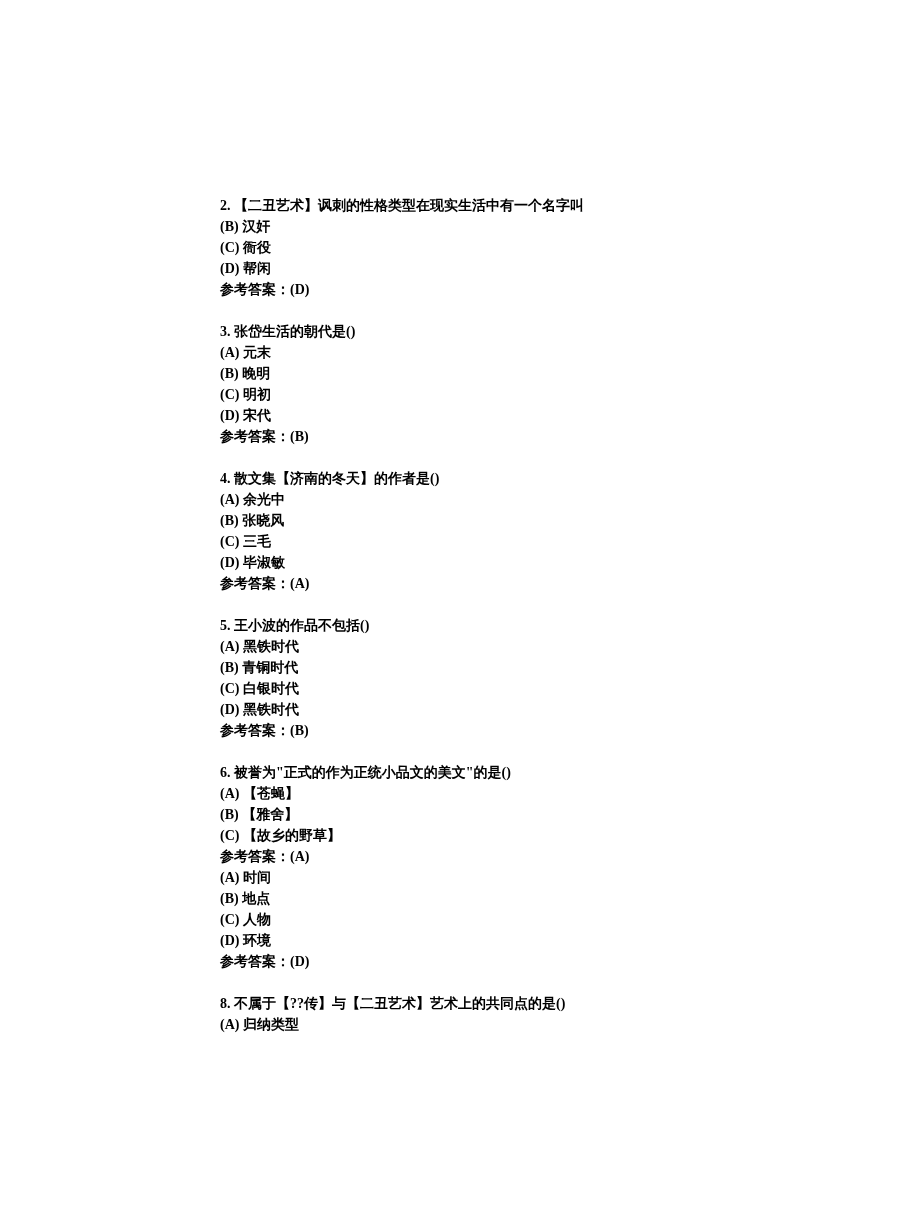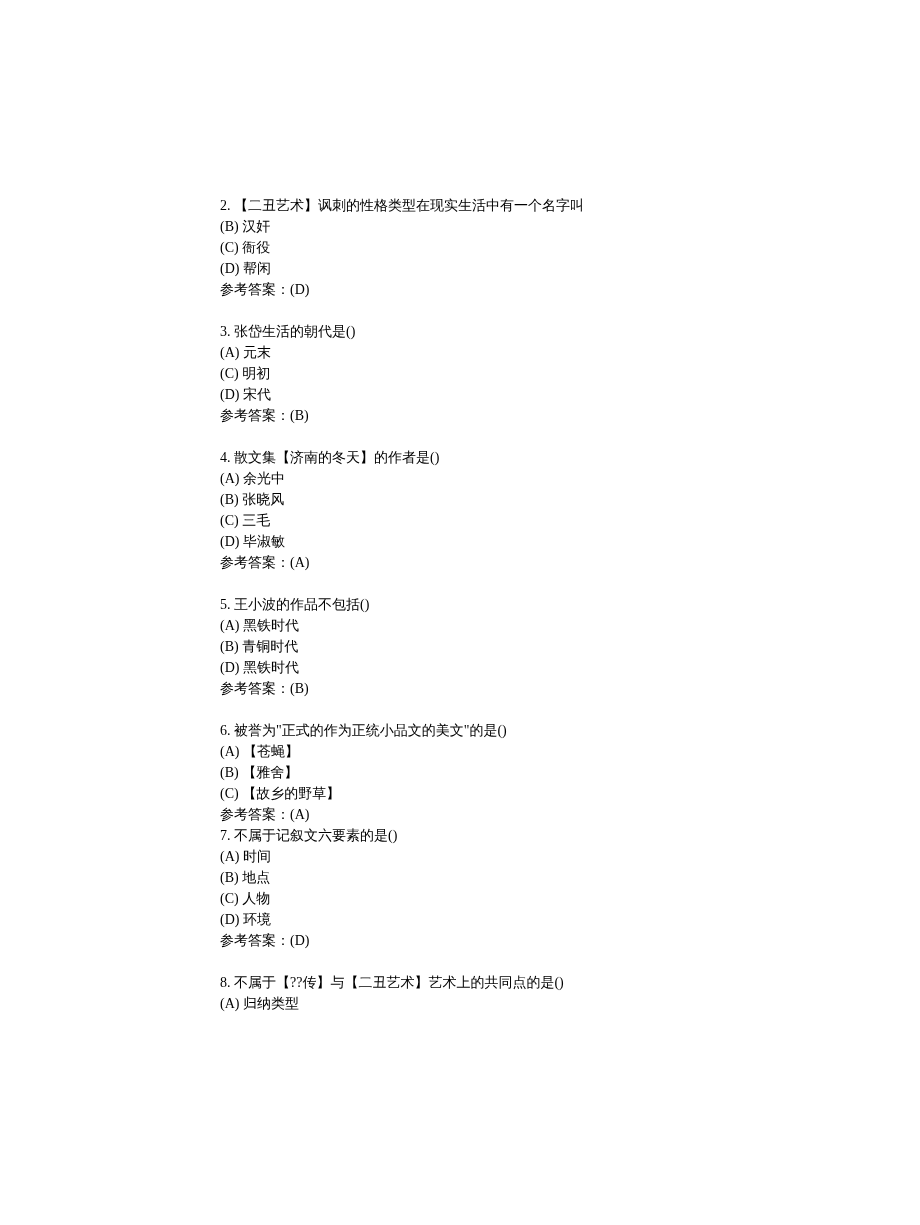--- a/index.html
+++ b/index.html
@@ -17,68 +17,70 @@
       width: 920px;
     }
     .question-block {
       margin-bottom: 21px;
     }
     .question-block.tight {
       margin-bottom: 0;
     }
     .line {
       display: block;
+      font-weight: bold;
     }
   </style>
 </head>
 <body>
 
 <div class="question-block">
   <span class="line"><span>2.</span>  <span>【二丑艺术】讽刺的性格类型在现实生活中有一个名字叫</span></span>
   <span class="line"><span>(B)</span>  <span>汉奸</span></span>
   <span class="line"><span>(C)</span>  <span>衙役</span></span>
   <span class="line"><span>(D)</span>  <span>帮闲</span></span>
   <span class="line"><span>参考答案：</span><span>(D)</span></span>
 </div>
 
 <div class="question-block">
   <span class="line"><span>3.</span>  <span>张岱生活的朝代是()</span></span>
   <span class="line"><span>(A)</span>  <span>元末</span></span>
+  <span class="line"><span>(B)</span>  <span>晚明</span></span>
   <span class="line"><span>(C)</span>  <span>明初</span></span>
   <span class="line"><span>(D)</span>  <span>宋代</span></span>
   <span class="line"><span>参考答案：</span><span>(B)</span></span>
 </div>
 
 <div class="question-block">
   <span class="line"><span>4.</span>  <span>散文集【济南的冬天】的作者是()</span></span>
   <span class="line"><span>(A)</span>  <span>余光中</span></span>
   <span class="line"><span>(B)</span>  <span>张晓风</span></span>
   <span class="line"><span>(C)</span>  <span>三毛</span></span>
   <span class="line"><span>(D)</span>  <span>毕淑敏</span></span>
   <span class="line"><span>参考答案：</span><span>(A)</span></span>
 </div>
 
 <div class="question-block">
   <span class="line"><span>5.</span>  <span>王小波的作品不包括()</span></span>
   <span class="line"><span>(A)</span>  <span>黑铁时代</span></span>
   <span class="line"><span>(B)</span>  <span>青铜时代</span></span>
+  <span class="line"><span>(C)</span>  <span>白银时代</span></span>
   <span class="line"><span>(D)</span>  <span>黑铁时代</span></span>
   <span class="line"><span>参考答案：</span><span>(B)</span></span>
 </div>
 
 <div class="question-block tight">
   <span class="line"><span>6.</span>  <span>被誉为"正式的作为正统小品文的美文"的是()</span></span>
   <span class="line"><span>(A)</span>  <span>【苍蝇】</span></span>
   <span class="line"><span>(B)</span>  <span>【雅舍】</span></span>
   <span class="line"><span>(C)</span>  <span>【故乡的野草】</span></span>
   <span class="line"><span>参考答案：</span><span>(A)</span></span>
 </div>
 
 <div class="question-block">
-  <span class="line"><span>7.</span>  <span>不属于记叙文六要素的是()</span></span>
   <span class="line"><span>(A)</span>  <span>时间</span></span>
   <span class="line"><span>(B)</span>  <span>地点</span></span>
   <span class="line"><span>(C)</span>  <span>人物</span></span>
   <span class="line"><span>(D)</span>  <span>环境</span></span>
   <span class="line"><span>参考答案：</span><span>(D)</span></span>
 </div>
 
 <div class="question-block">
   <span class="line"><span>8.</span>  <span>不属于【??传】与【二丑艺术】艺术上的共同点的是()</span></span>
   <span class="line"><span>(A)</span>  <span>归纳类型</span></span>

